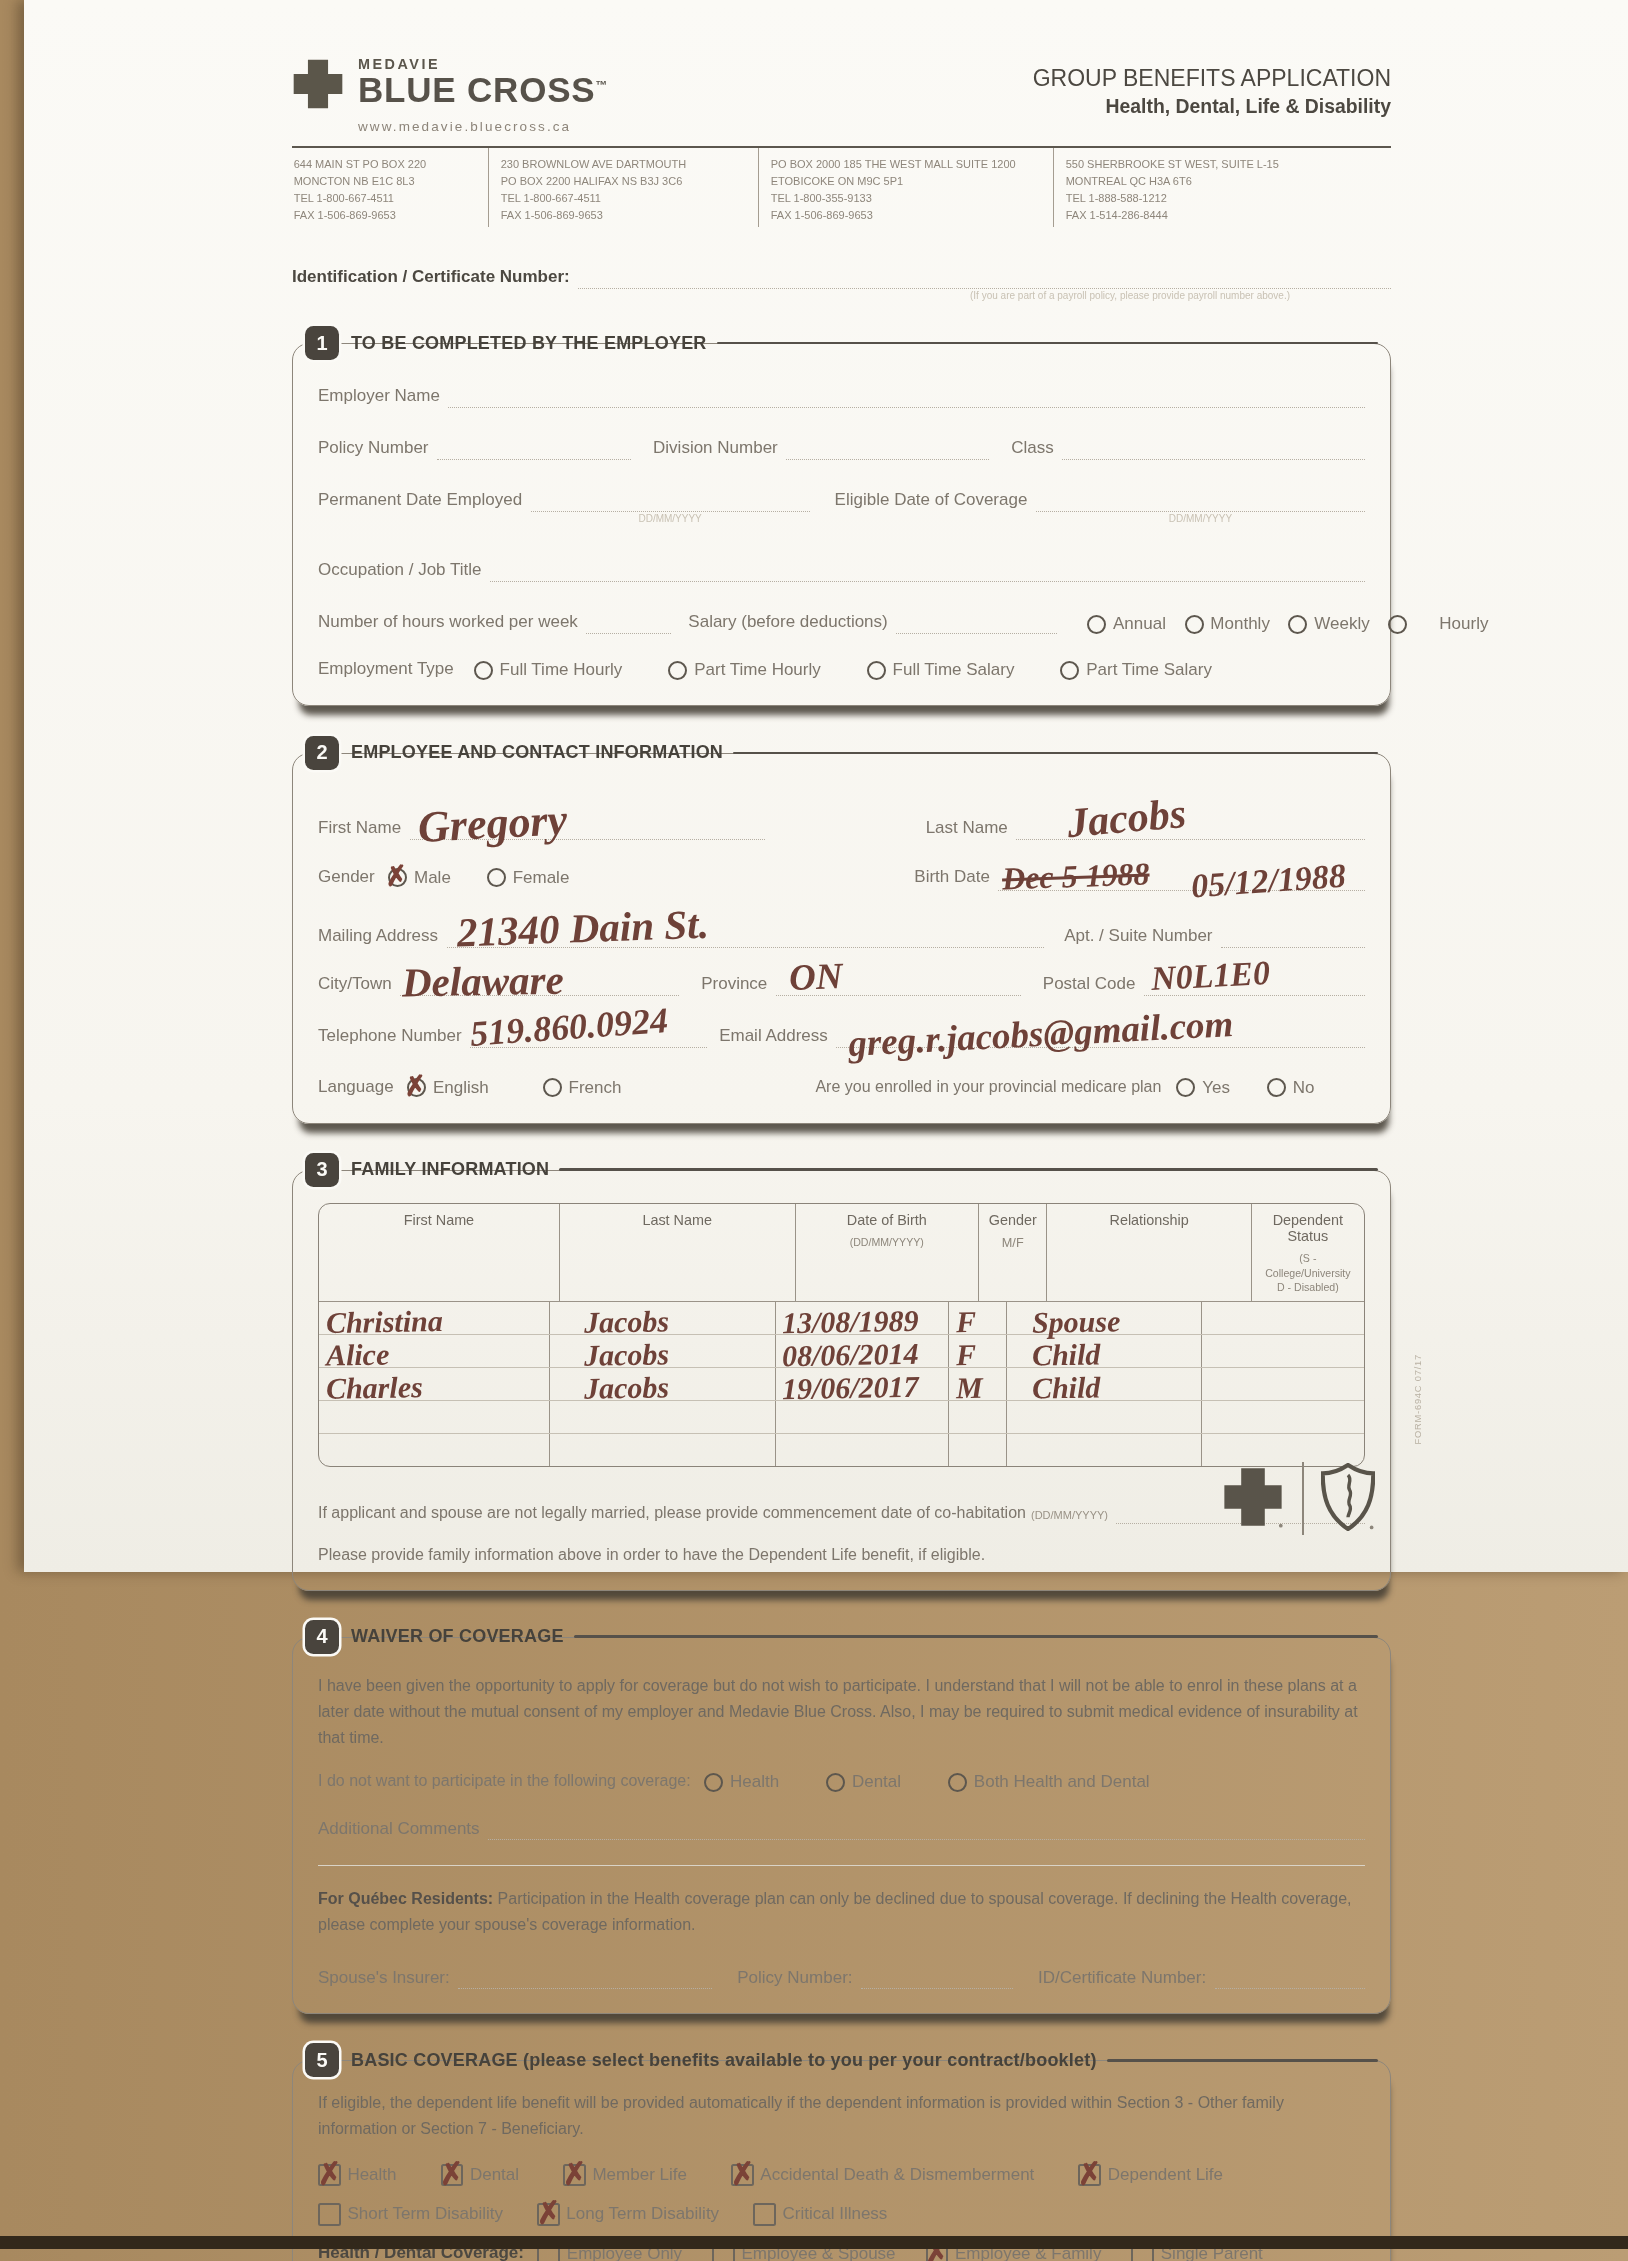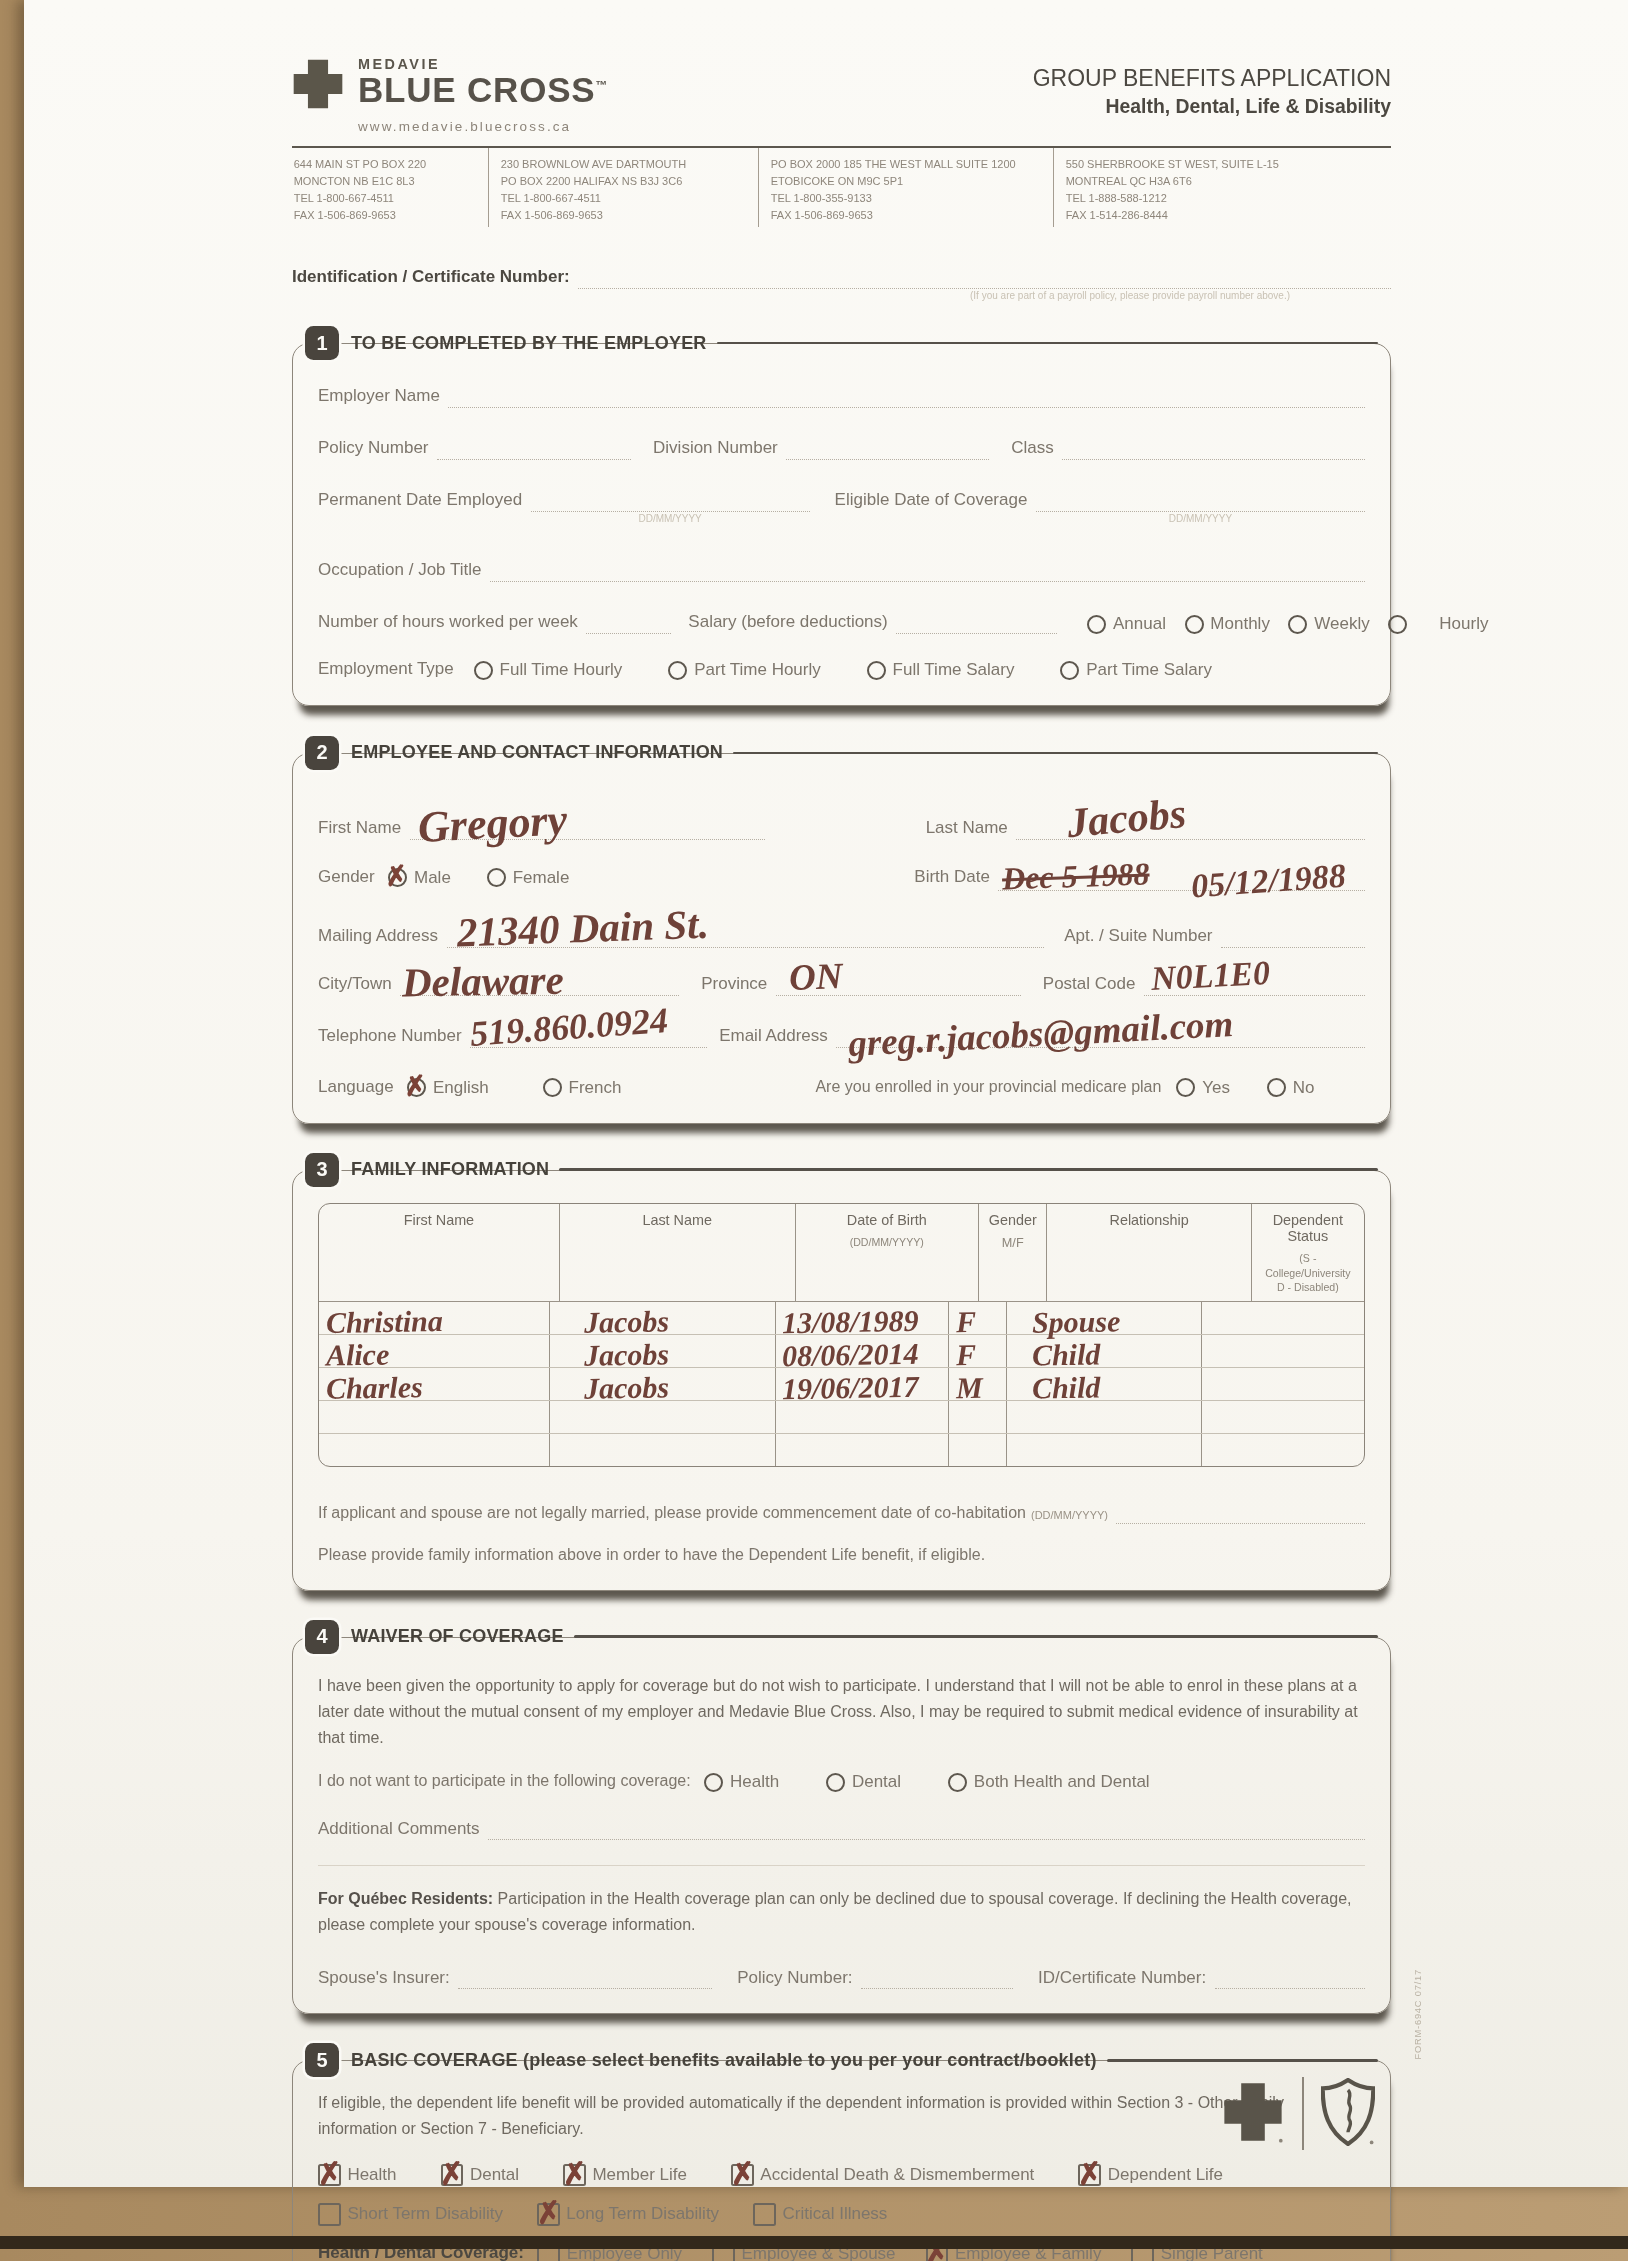--- a/index.html
+++ b/index.html
@@ -4,21 +4,21 @@
 <style>
   html,body{margin:0;padding:0;}
   body{
     width:1629px;height:2261px;position:relative;overflow:hidden;
     background:linear-gradient(90deg,#a8895f 0%,#bb9d74 100%);
     font-family:"Liberation Sans",sans-serif;
     -webkit-font-smoothing:antialiased;
   }
   .backdrop-stripe{position:absolute;left:0;right:0;bottom:12px;height:13.5px;background:#32281b;}
   .page{
-    position:absolute;left:24px;top:0;width:1605px;height:2187px;
+    position:absolute;left:24px;top:0;width:1605px;height:1572px;
     background:linear-gradient(180deg,#fbfaf6 0%,#f7f5ef 70%,#efede5 100%);
     box-shadow:-6.8px 0 12px rgba(40,30,15,.35);
   }
   .content{position:absolute;left:268px;top:0;width:1099px;}
 
   
   .hdr{display:flex;justify-content:space-between;align-items:flex-start;margin-top:56px;}
   .brand{position:relative;padding-left:66px;}
   .brand .cross{position:absolute;left:0;top:1.7px;}
   .brand-top{font-size:14.4px;font-weight:bold;letter-spacing:2.5px;color:#5b564c;}

